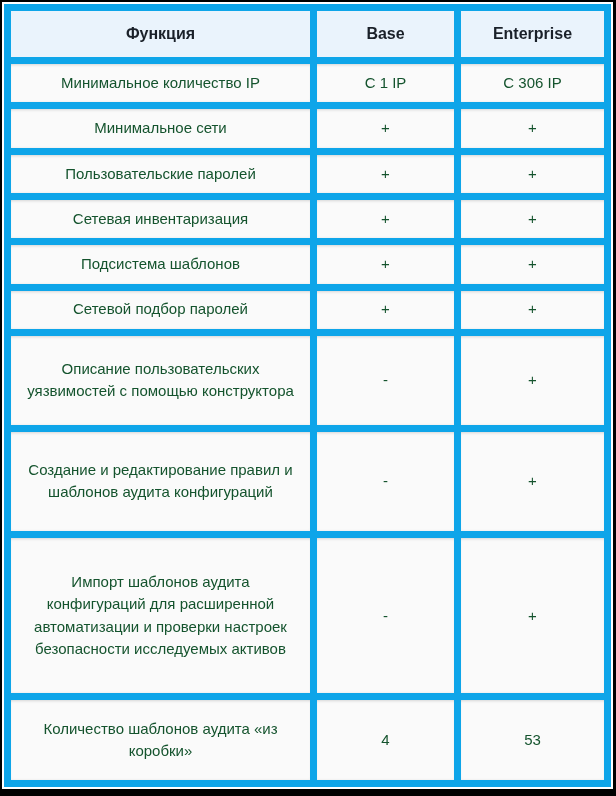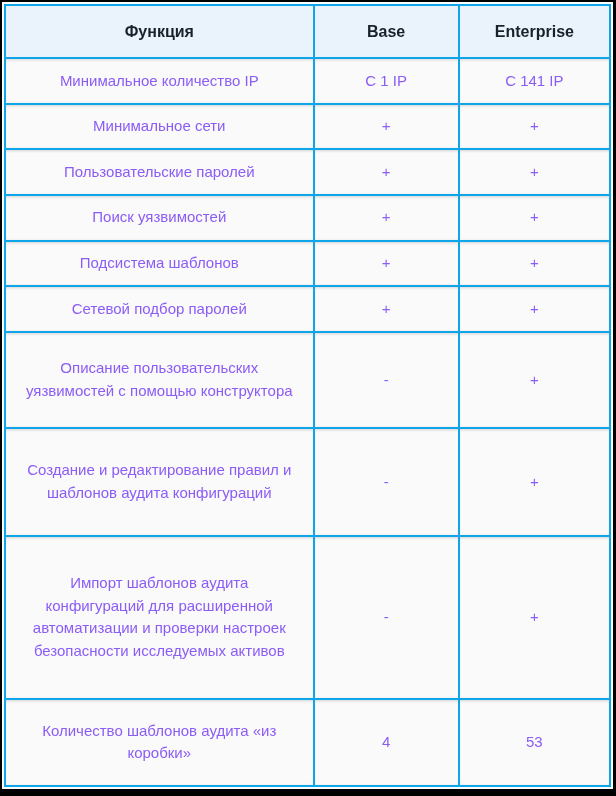--- a/index.html
+++ b/index.html
@@ -23,34 +23,34 @@
     width: 100%;
     height: 100%;
     table-layout: fixed;
   }
   table.cmp col.c-feature    { width: 51%; }
   table.cmp col.c-base       { width: 24%; }
   table.cmp col.c-enterprise { width: 25%; }
 
   table.cmp th,
   table.cmp td {
-    border: 2px solid #0ea5e9;
+    border: 7px solid #0ea5e9;
     text-align: center;
     vertical-align: middle;
     padding: 6px 8px;
   }
   table.cmp th {
     background: #eaf3fc;
     color: #1a2029;
     font-size: 16px;
     font-weight: bold;
   }
   table.cmp td {
     background: #fafafa;
-    color: #8b5cf6;
+    color: #14532d;
     font-size: 15px;
     line-height: 1.5;
     box-shadow: inset 0 3px 3px -2px rgba(0,0,0,0.15),
                 inset 0 -1px 2px rgba(0,0,0,0.04);
   }
   .cell-text {
     display: inline-block;
     max-width: 272px;
   }
   tr.rh53  { height: 53px;  }
@@ -74,34 +74,34 @@
       <tr class="rh53">
         <th><span class="cell-text">Функция</span></th>
         <th><span class="cell-text">Base</span></th>
         <th><span class="cell-text">Enterprise</span></th>
       </tr>
     </thead>
     <tbody>
       <tr class="rh45">
         <td><span class="cell-text">Минимальное количество IP</span></td>
         <td><span class="cell-text">С 1 IP</span></td>
-        <td><span class="cell-text">С 141 IP</span></td>
+        <td><span class="cell-text">С 306 IP</span></td>
       </tr>
       <tr class="rh45">
         <td><span class="cell-text">Минимальное сети</span></td>
         <td><span class="cell-text">+</span></td>
         <td><span class="cell-text">+</span></td>
       </tr>
       <tr class="rh45">
         <td><span class="cell-text">Пользовательские паролей</span></td>
         <td><span class="cell-text">+</span></td>
         <td><span class="cell-text">+</span></td>
       </tr>
       <tr class="rh45">
-        <td><span class="cell-text">Поиск уязвимостей</span></td>
+        <td><span class="cell-text">Сетевая инвентаризация</span></td>
         <td><span class="cell-text">+</span></td>
         <td><span class="cell-text">+</span></td>
       </tr>
       <tr class="rh45">
         <td><span class="cell-text">Подсистема шаблонов</span></td>
         <td><span class="cell-text">+</span></td>
         <td><span class="cell-text">+</span></td>
       </tr>
       <tr class="rh45">
         <td><span class="cell-text">Сетевой подбор паролей</span></td>

